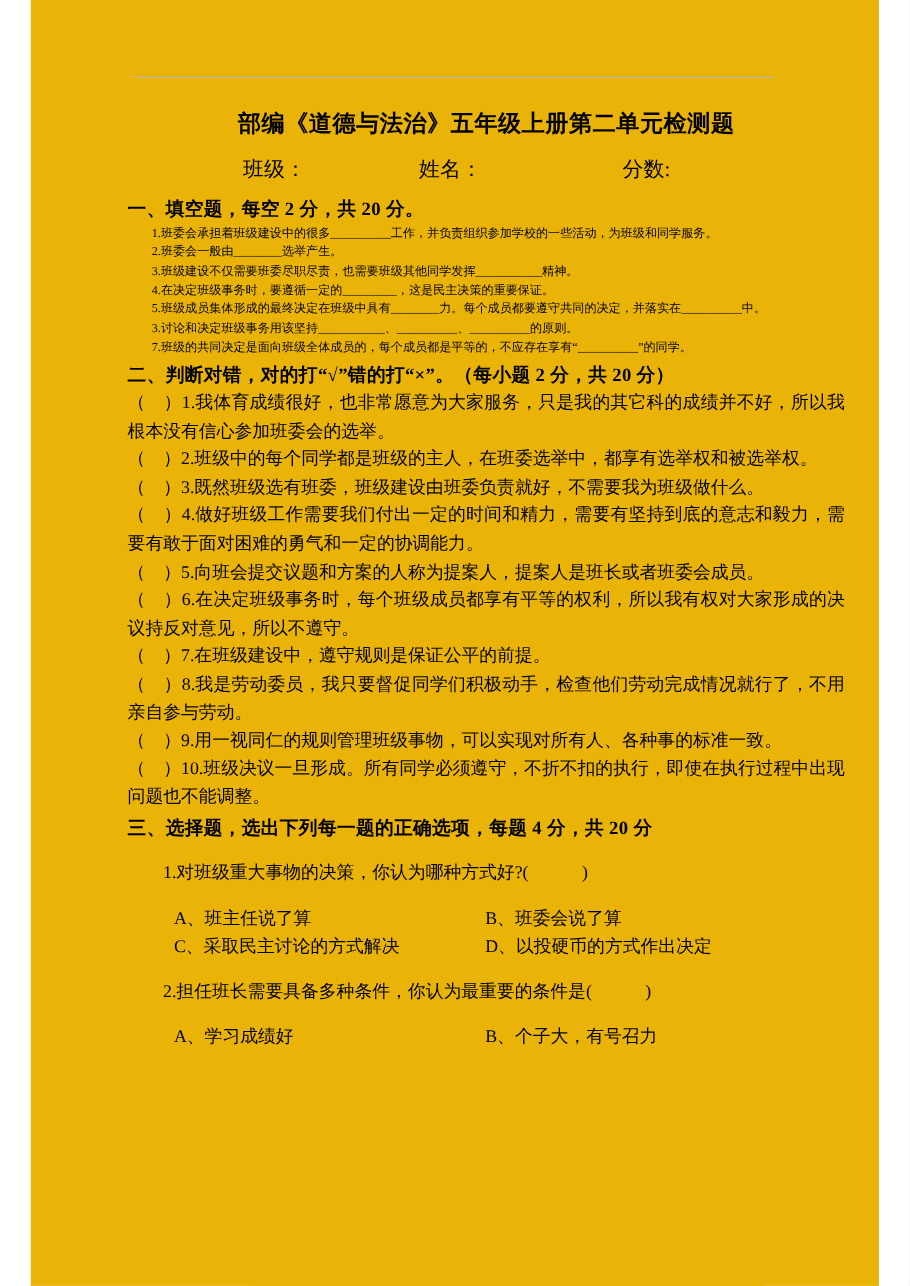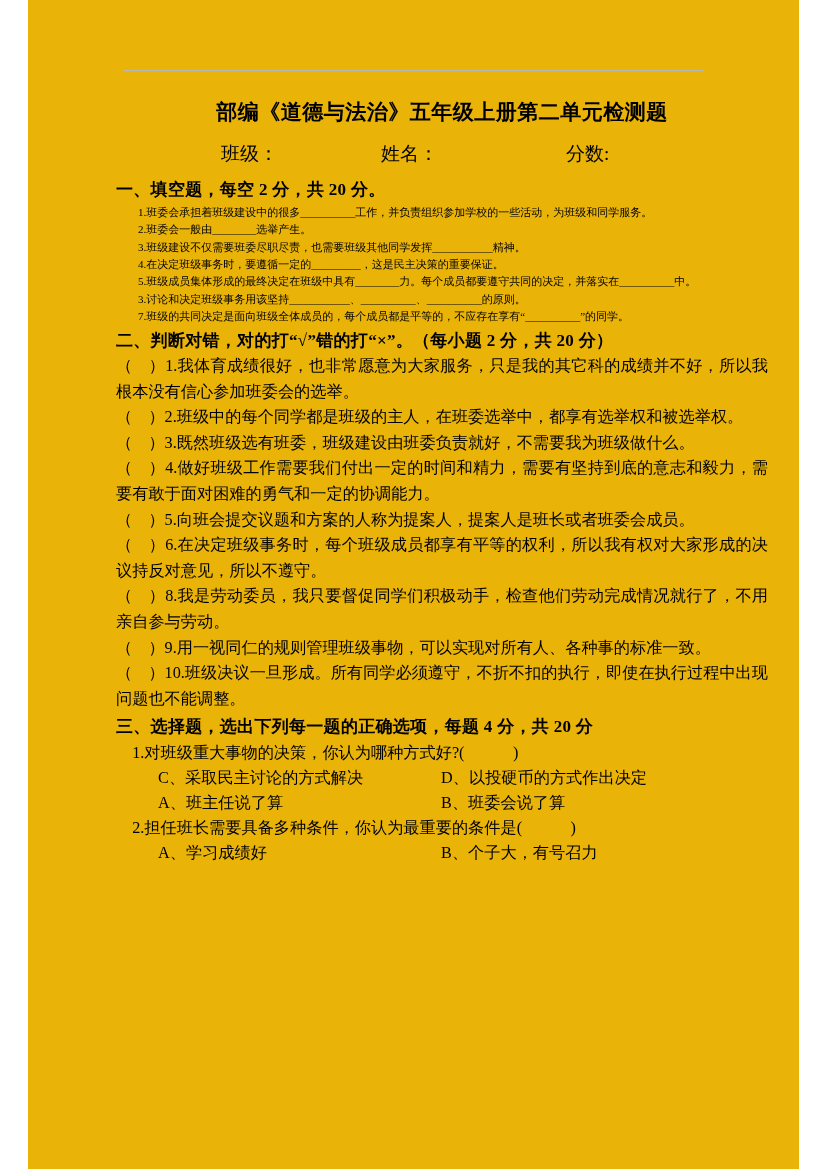--- a/index.html
+++ b/index.html
@@ -72,21 +72,21 @@
     font-size: 16.2px;
     line-height: 1.58;
     text-align: justify;
     text-justify: inter-ideograph;
     margin: 0;
     text-indent: 0;
   }
   .choice-q {
     font-size: 16.2px;
     line-height: 1.55;
-    margin: 0;
+    margin: 16px;
     text-indent: 1em;
   }
   .choice-row {
     font-size: 16.2px;
     line-height: 1.55;
     display: flex;
     margin: 0;
     padding-left: 2.6em;
   }
   .choice-row .opt-a { width: 283px; }
@@ -118,34 +118,35 @@
     <p class="q">3.讨论和决定班级事务用该坚持___________、__________、__________的原则。</p>
     <p class="q">7.班级的共同决定是面向班级全体成员的，每个成员都是平等的，不应存在享有“__________”的同学。</p>
 
     <div class="section-head">二、判断对错，对的打“√”错的打“×”。（每小题 2 分，共 20 分）</div>
     <p class="tf">（　）1.我体育成绩很好，也非常愿意为大家服务，只是我的其它科的成绩并不好，所以我根本没有信心参加班委会的选举。</p>
     <p class="tf">（　）2.班级中的每个同学都是班级的主人，在班委选举中，都享有选举权和被选举权。</p>
     <p class="tf">（　）3.既然班级选有班委，班级建设由班委负责就好，不需要我为班级做什么。</p>
     <p class="tf">（　）4.做好班级工作需要我们付出一定的时间和精力，需要有坚持到底的意志和毅力，需要有敢于面对困难的勇气和一定的协调能力。</p>
     <p class="tf">（　）5.向班会提交议题和方案的人称为提案人，提案人是班长或者班委会成员。</p>
     <p class="tf">（　）6.在决定班级事务时，每个班级成员都享有平等的权利，所以我有权对大家形成的决议持反对意见，所以不遵守。</p>
+    <p class="tf">（　）7.在班级建设中，遵守规则是保证公平的前提。</p>
     <p class="tf">（　）8.我是劳动委员，我只要督促同学们积极动手，检查他们劳动完成情况就行了，不用亲自参与劳动。</p>
     <p class="tf">（　）9.用一视同仁的规则管理班级事物，可以实现对所有人、各种事的标准一致。</p>
     <p class="tf">（　）10.班级决议一旦形成。所有同学必须遵守，不折不扣的执行，即使在执行过程中出现问题也不能调整。</p>
 
     <div class="section-head">三、选择题，选出下列每一题的正确选项，每题 4 分，共 20 分</div>
 
     <p class="choice-q">1.对班级重大事物的决策，你认为哪种方式好?(　　　)</p>
     <div class="choice-row">
+      <span class="opt-a">A、班主任说了算</span>
+      <span class="opt-b">B、班委会说了算</span>
+    </div>
+    <div class="choice-row">
       <span class="opt-a">C、采取民主讨论的方式解决</span>
       <span class="opt-b">D、以投硬币的方式作出决定</span>
-    </div>
-    <div class="choice-row">
-      <span class="opt-a">A、班主任说了算</span>
-      <span class="opt-b">B、班委会说了算</span>
     </div>
 
     <p class="choice-q">2.担任班长需要具备多种条件，你认为最重要的条件是(　　　)</p>
     <div class="choice-row">
       <span class="opt-a">A、学习成绩好</span>
       <span class="opt-b">B、个子大，有号召力</span>
     </div>
 
   </div>
 </div>

